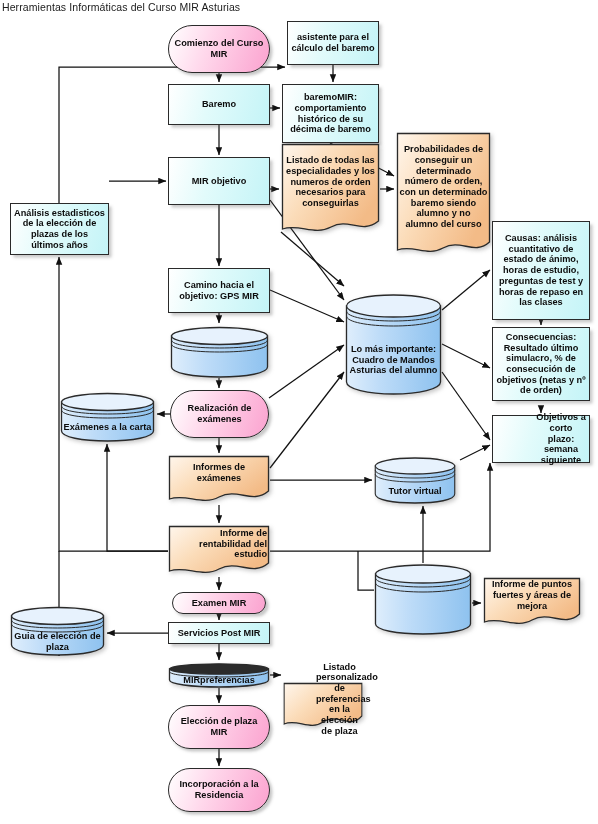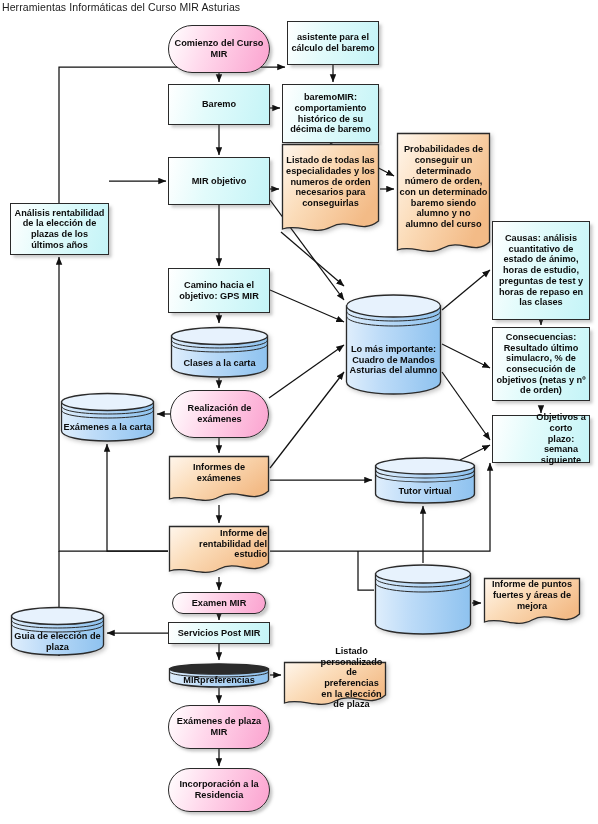--- a/index.html
+++ b/index.html
@@ -200,21 +200,21 @@
     </linearGradient>
       </defs>
     <path d="M1.5,1.5 H93.5 V110 C78,124 65,106 47,116 C31,125 17,112 1.5,118 Z" fill="url(#gdoc2)" stroke="#2a2a2a" stroke-width="1.3"></path>
   </svg>
   <div class="inner" style="height:110px;">
     <span class="lbl">Probabilidades de conseguir un determinado número de orden, con un determinado baremo siendo alumno y no alumno del curso</span>
   </div>
 </div>
 
 <div class="node rect" style="left:10px;top:203px;width:99px;height:52px;">
-  <span class="lbl">Análisis rentabilidad de la elección de plazas de los últimos años</span>
+  <span class="lbl">Análisis estadisticos de la elección de plazas de los últimos años</span>
 </div>
 
 <div class="node rect" style="left:492px;top:221px;width:98px;height:99px;">
   <span class="lbl">Causas: análisis cuantitativo de estado de ánimo, horas de estudio, preguntas de test y horas de repaso en las clases</span>
 </div>
 
 <div class="node rect" style="left:168px;top:268px;width:102px;height:45px;">
   <span class="lbl">Camino hacia el objetivo: GPS MIR</span>
 </div>
 
@@ -248,23 +248,20 @@
       <stop offset="0" stop-color="#dfeefc"></stop>
           <stop offset="0.35" stop-color="#bedcf8"></stop>
           <stop offset="1" stop-color="#8ec2ef"></stop>
     </linearGradient>
       </defs>
     <path d="M1.5,11 V42 C1.5,48 23,52 50,52 C77,52 97.5,48 97.5,42 V11 Z" fill="url(#gcy2)" stroke="#2a2a2a" stroke-width="1.3"></path>
     <ellipse cx="49.5" cy="11" rx="48" ry="8.5" fill="#e7f2fd" stroke="#2a2a2a" stroke-width="1.3"></ellipse>
     <path d="M1.5,15 C1.5,20 23,23 49.5,23 C76,23 97.5,20 97.5,15" fill="none" stroke="#2a2a2a" stroke-width="1"></path>
     <path d="M1.5,19 C1.5,24 23,27 49.5,27 C76,27 97.5,24 97.5,19" fill="none" stroke="#2a2a2a" stroke-width="1"></path>
   </svg>
-  <div class="inner" style="top:28px;bottom:4px;">
-    <span class="lbl">Clases a la carta</span>
-  </div>
 </div>
 
 <div class="node cyl" style="left:60px;top:391px;width:95px;height:51px;">
   <svg class="cylsvg" viewBox="0 0 95 51" preserveAspectRatio="none">
     <defs>
         <linearGradient id="gcy3" x1="0" y1="0" x2="1" y2="0">
       <stop offset="0" stop-color="#dfeefc"></stop>
           <stop offset="0.35" stop-color="#bedcf8"></stop>
           <stop offset="1" stop-color="#8ec2ef"></stop>
     </linearGradient>
@@ -296,21 +293,21 @@
           <stop offset="1" stop-color="#f3bb87"></stop>
     </linearGradient>
       </defs>
     <path d="M1.5,1.5 H100.5 V36 C84,50 70,32 51,42 C34,51 18,38 1.5,44 Z" fill="url(#gdoc3)" stroke="#2a2a2a" stroke-width="1.3"></path>
   </svg>
   <div class="inner" style="height:36px;">
     <span class="lbl">Informes de exámenes</span>
   </div>
 </div>
 
-<div class="node cyl" style="left:374px;top:456px;width:102px;height:48px;">
+<div class="node cyl" style="left:374px;top:456px;width:82px;height:48px;">
   <svg class="cylsvg" viewBox="0 0 98 48" preserveAspectRatio="none">
     <defs>
         <linearGradient id="gcy4" x1="0" y1="0" x2="1" y2="0">
       <stop offset="0" stop-color="#dfeefc"></stop>
           <stop offset="0.35" stop-color="#bedcf8"></stop>
           <stop offset="1" stop-color="#8ec2ef"></stop>
     </linearGradient>
       </defs>
     <path d="M1.5,10 V38 C1.5,44 23,47 49,47 C75,47 96.5,44 96.5,38 V10 Z" fill="url(#gcy4)" stroke="#2a2a2a" stroke-width="1.3"></path>
     <ellipse cx="49" cy="10" rx="47.5" ry="8" fill="#e7f2fd" stroke="#2a2a2a" stroke-width="1.3"></ellipse>
@@ -408,35 +405,35 @@
       </defs>
     <path d="M1.5,7 V18 C1.5,22 23,25 51,25 C79,25 100.5,22 100.5,18 V7 Z" fill="url(#gcy7)" stroke="#2a2a2a" stroke-width="1.3"></path>
     <ellipse cx="51" cy="7" rx="49.5" ry="5.2" fill="#2b2b2b" stroke="#2a2a2a" stroke-width="1.3"></ellipse>
     <path d="M1.5,9.5 C1.5,13 23,15 51,15 C79,15 100.5,13 100.5,9.5" fill="none" stroke="#2a2a2a" stroke-width="1"></path>
   </svg>
   <div class="inner" style="top:11px;bottom:1px;">
     <span class="lbl">MIRpreferencias</span>
   </div>
 </div>
 
-<div class="node doc" style="left:283px;top:661px;width:104px;height:48px;padding-left:33px;">
+<div class="node doc" style="left:283px;top:682px;width:80px;height:48px;padding-left:33px;">
   <svg class="docsvg" viewBox="0 0 104 48" preserveAspectRatio="none">
     <defs>
         <linearGradient id="gdoc6" x1="0" y1="0" x2="1" y2="0.6">
       <stop offset="0" stop-color="#fff6ec"></stop>
           <stop offset="0.45" stop-color="#fbdcb9"></stop>
           <stop offset="1" stop-color="#f3bb87"></stop>
     </linearGradient>
       </defs>
     <path d="M1.5,1.5 H102.5 V34 C86,48 71,30 52,40 C35,49 18,36 1.5,42 Z" fill="url(#gdoc6)" stroke="#2a2a2a" stroke-width="1.3"></path>
   </svg>
   <div class="inner" style="height:34px;">
     <span class="lbl">Listado personalizado de preferencias en la elección de plaza</span>
   </div>
 </div>
 
 <div class="node term" style="left:168px;top:705px;width:102px;height:44px;">
-  <span class="lbl">Exámenes de plaza MIR</span>
+  <span class="lbl">Elección de plaza MIR</span>
 </div>
 
 <div class="node term" style="left:168px;top:768px;width:102px;height:44px;">
   <span class="lbl">Incorporación a la Residencia</span>
 </div>
 
 </body></html>

